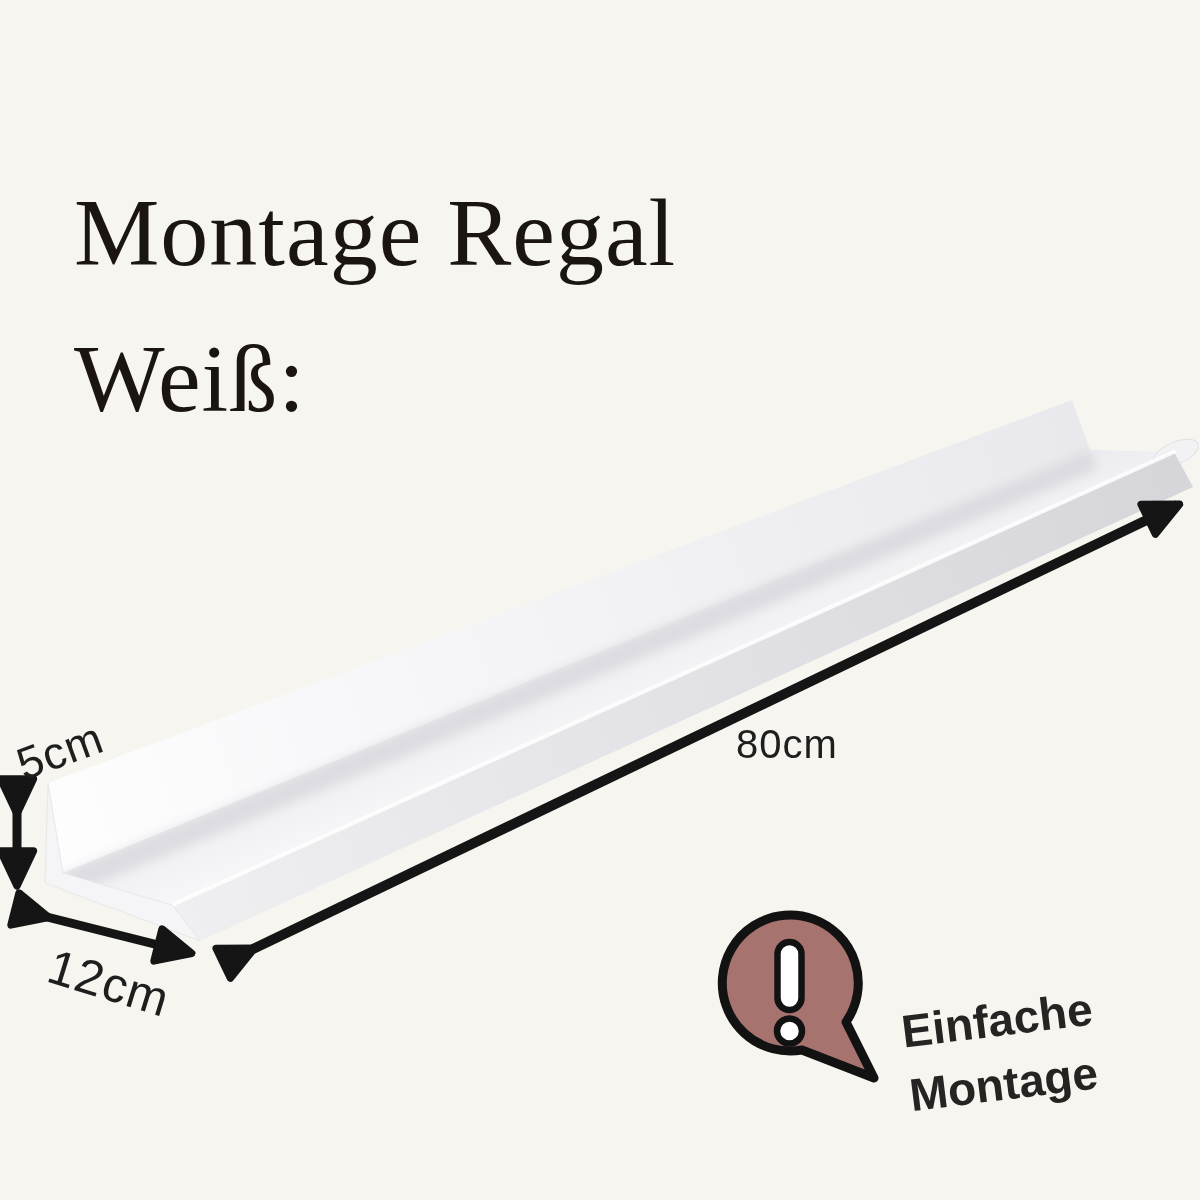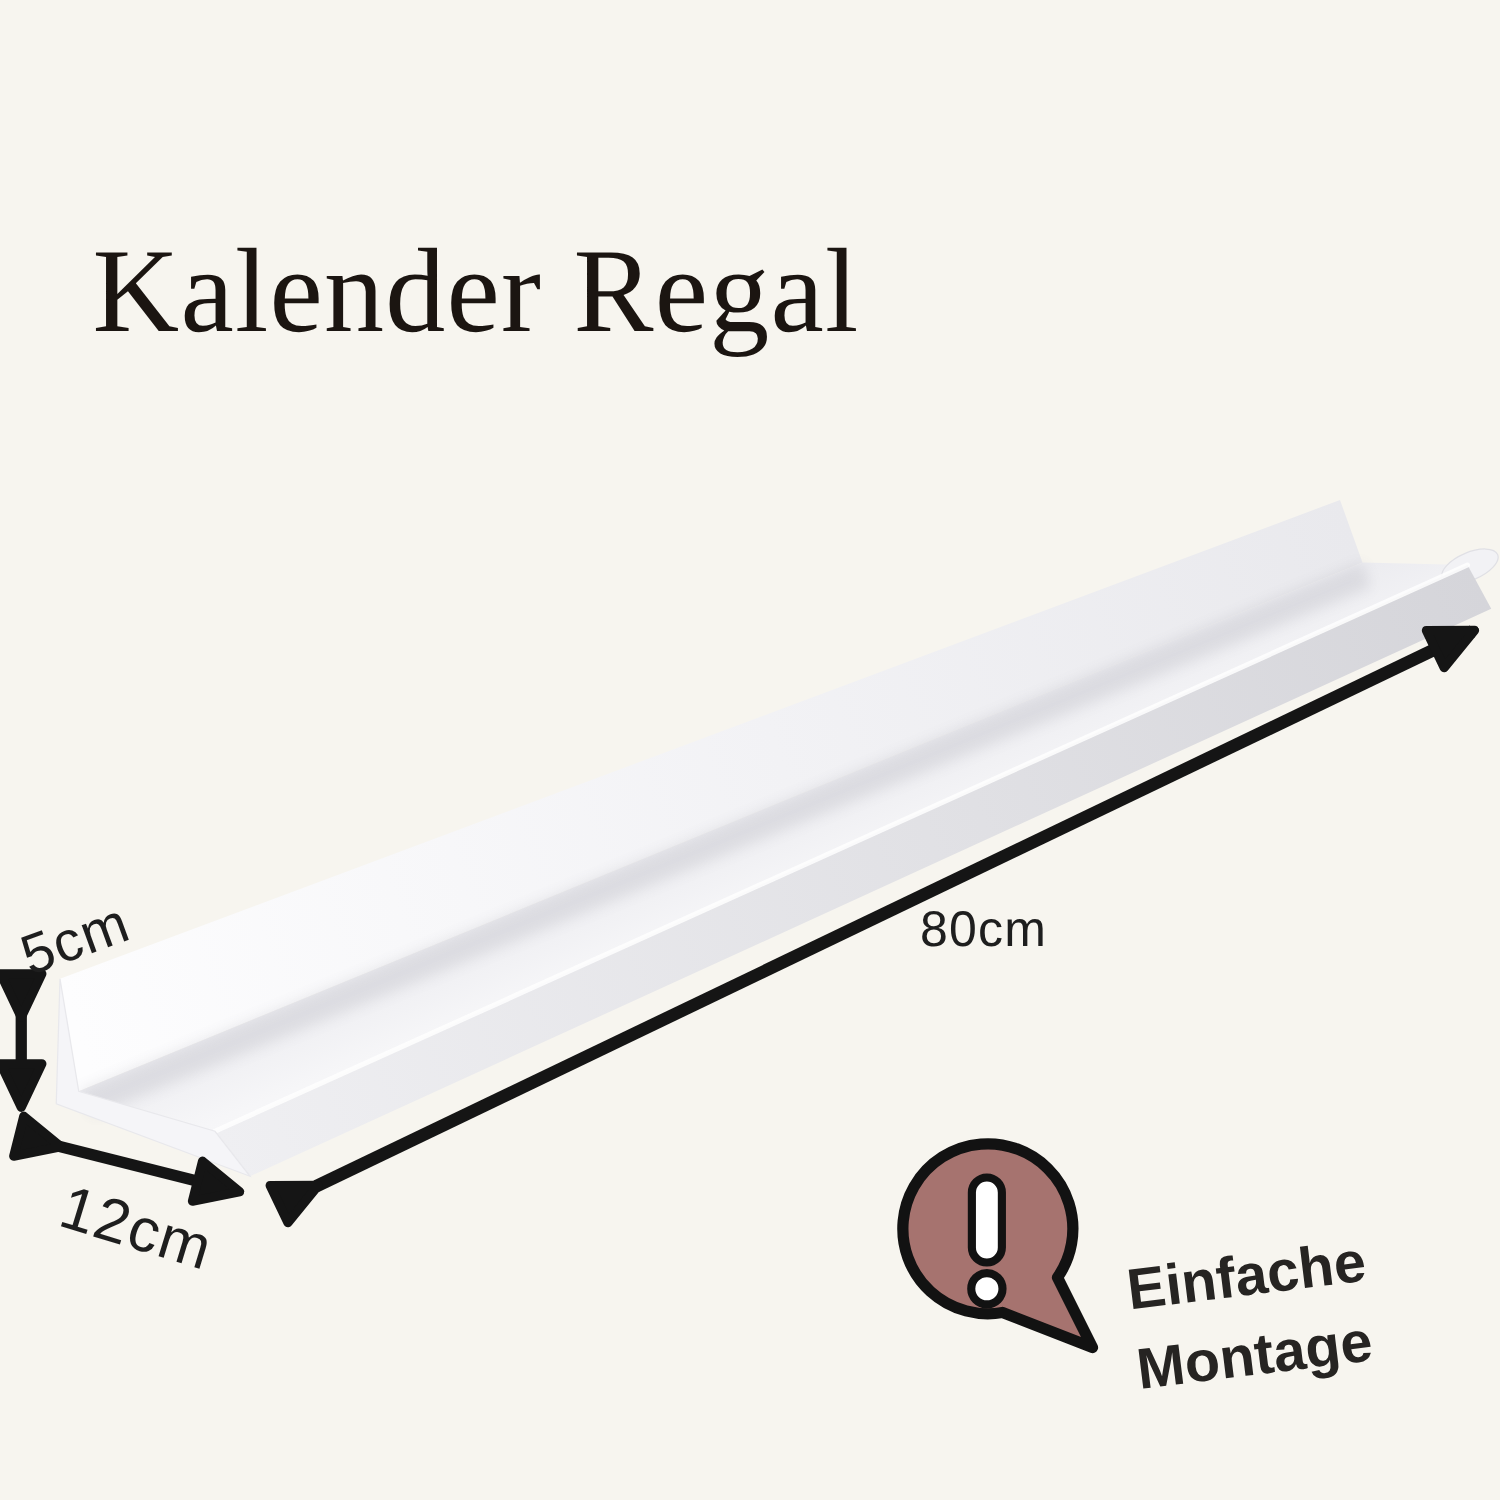--- a/index.html
+++ b/index.html
@@ -102,21 +102,22 @@
     <line x1="253" y1="949" x2="1178" y2="505" stroke="#151515" stroke-width="10" marker-start="url(#ah)" marker-end="url(#ah)"></line>
 
     <g>
       <path d="M 802,1050 A 68,68 0 1 1 846,1022 L 874,1078 Z" fill="#a6736f" stroke="#121212" stroke-width="9" stroke-linejoin="round"></path>
       <rect x="777.5" y="942" width="24" height="68" rx="12" fill="#ffffff" stroke="#121212" stroke-width="6.5"></rect>
       <circle cx="789.5" cy="1031" r="12.5" fill="#ffffff" stroke="#121212" stroke-width="6.5"></circle>
     </g>
   </svg>
 
   <h1 class="page-title">
-    <span>Kalender Regal</span><br>
+    <span>Montage Regal</span><br>
+    <span>Weiß:</span>
   </h1>
 
   <div class="dim-label dim-height">5cm</div>
   <div class="dim-label dim-depth">12cm</div>
   <div class="dim-label dim-length">80cm</div>
 
   <div class="callout-text">
     <div>Einfache</div>
     <div>Montage</div>
   </div>

